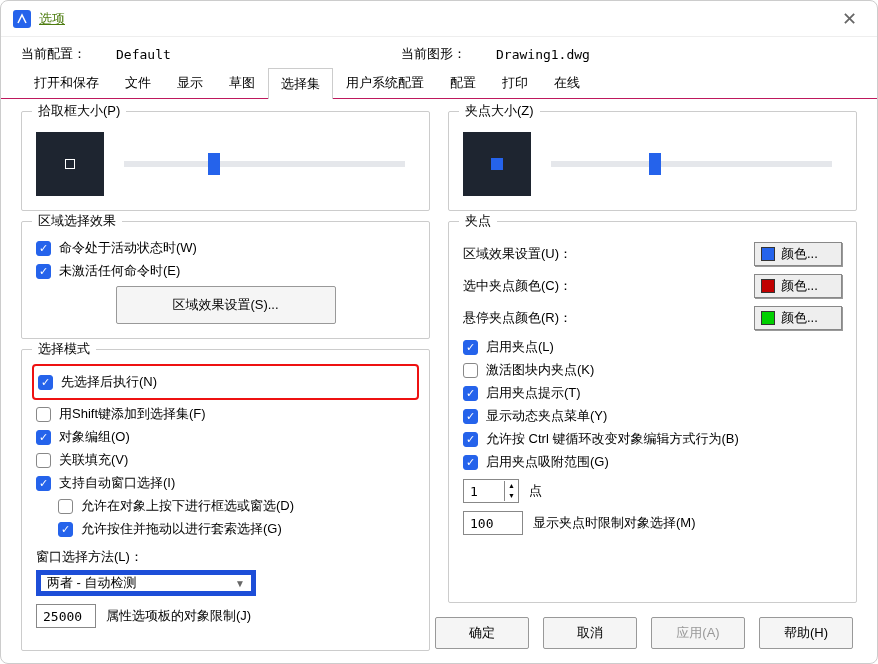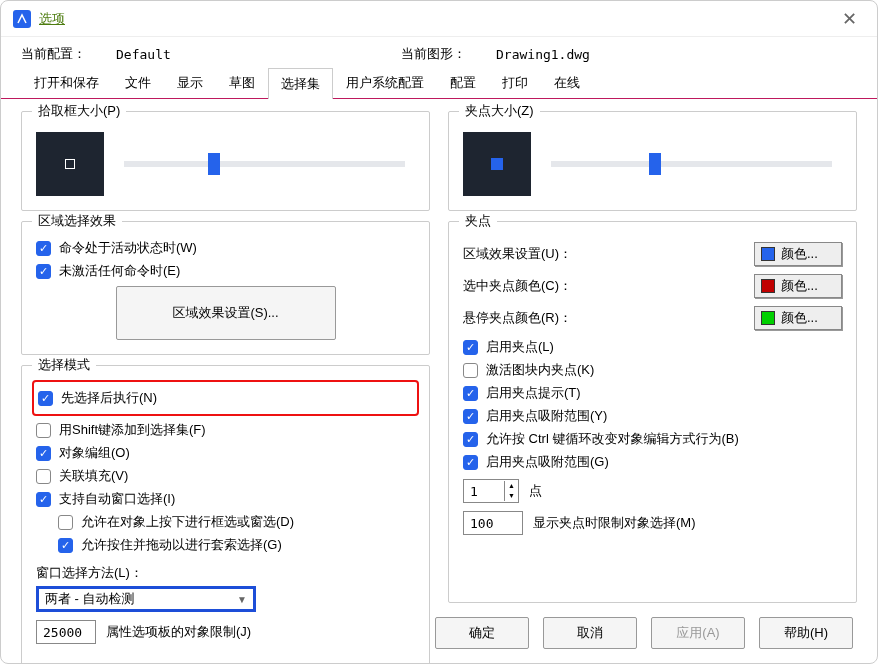--- a/index.html
+++ b/index.html
@@ -34,31 +34,31 @@
 .slider { flex: 1; height: 6px; background: #e5e7eb; position: relative; margin-right: 10px; }
 .slider-thumb { position: absolute; width: 12px; height: 22px; background: #2563eb; top: -8px; }
 
 .cb-row { display: flex; align-items: center; margin: 5px 0; }
 .cb { width: 15px; height: 15px; border: 1px solid #888; border-radius: 3px; margin-right: 8px; display: flex; align-items: center; justify-content: center; flex-shrink: 0; }
 .cb.checked { background: #2563eb; border-color: #2563eb; }
 .cb.checked::after { content: "✓"; color: #fff; font-size: 11px; line-height: 1; }
 .indent { margin-left: 22px; }
 
 .btn { border: 1px solid #999; background: #f5f5f5; padding: 4px 18px; font-size: 13px; font-family: inherit; cursor: pointer; border-radius: 2px; }
-.btn-wide { width: 220px; display: block; margin: 6px auto 0; text-align: center; padding: 17px 0; }
+.btn-wide { width: 220px; display: block; margin: 6px auto 0; text-align: center; padding: 9px 0; }
 
 .color-row { display: flex; align-items: center; margin: 8px 0; }
 .color-label { flex: 1; }
 .color-btn { width: 88px; height: 24px; border: 1px solid #888; background: #eee; display: flex; align-items: center; padding: 8px 6px; cursor: pointer; box-shadow: 1px 1px 0 #999; }
 .swatch { width: 14px; height: 14px; border: 1px solid #333; margin-right: 6px; }
 
 .highlight { border: 2px solid #e11; border-radius: 4px; padding: 2px 4px; margin: 2px -4px; }
 
 .section-label { margin: 10px 0 4px; font-size: 13px; }
-.select { width: 220px; height: 26px; border: 3px solid #1d4ed8; padding: 0 6px; display: flex; align-items: center; justify-content: space-between; background: #fff; }
+.select { width: 220px; height: 26px; border: 5px solid #1d4ed8; padding: 0 6px; display: flex; align-items: center; justify-content: space-between; background: #fff; }
 .chev { font-size: 10px; color: #666; }
 
 .num-row { display: flex; align-items: center; margin: 8px 0; gap: 10px; }
 .num-input { width: 60px; height: 24px; border: 1px solid #888; padding: 0 6px; display: flex; align-items: center; background: #fff; font-family: Consolas, monospace; }
 .spinner { width: 56px; height: 24px; border: 1px solid #888; display: flex; align-items: center; background: #fff; }
 .spinner-val { flex: 1; padding: 0 6px; font-family: Consolas, monospace; }
 .spin-btns { display: flex; flex-direction: column; }
 .spin-btns span { font-size: 7px; line-height: 10px; border-left: 1px solid #888; padding: 0 3px; cursor: pointer; }
 
 .footer { position: absolute; bottom: 14px; right: 24px; display: flex; gap: 14px; }
@@ -221,21 +221,21 @@
         <div class="cb-row">
             <span class="cb"></span>
             <span>激活图块内夹点(K)</span>
           </div>
         <div class="cb-row">
             <span class="cb checked"></span>
             <span>启用夹点提示(T)</span>
           </div>
         <div class="cb-row">
             <span class="cb checked"></span>
-            <span>启用夹点吸附范围(Y)</span>
+            <span>显示动态夹点菜单(Y)</span>
           </div>
         <div class="cb-row">
             <span class="cb checked"></span>
             <span>允许按 Ctrl 键循环改变对象编辑方式行为(B)</span>
           </div>
         <div class="cb-row">
             <span class="cb checked"></span>
             <span>启用夹点吸附范围(G)</span>
           </div>
 

